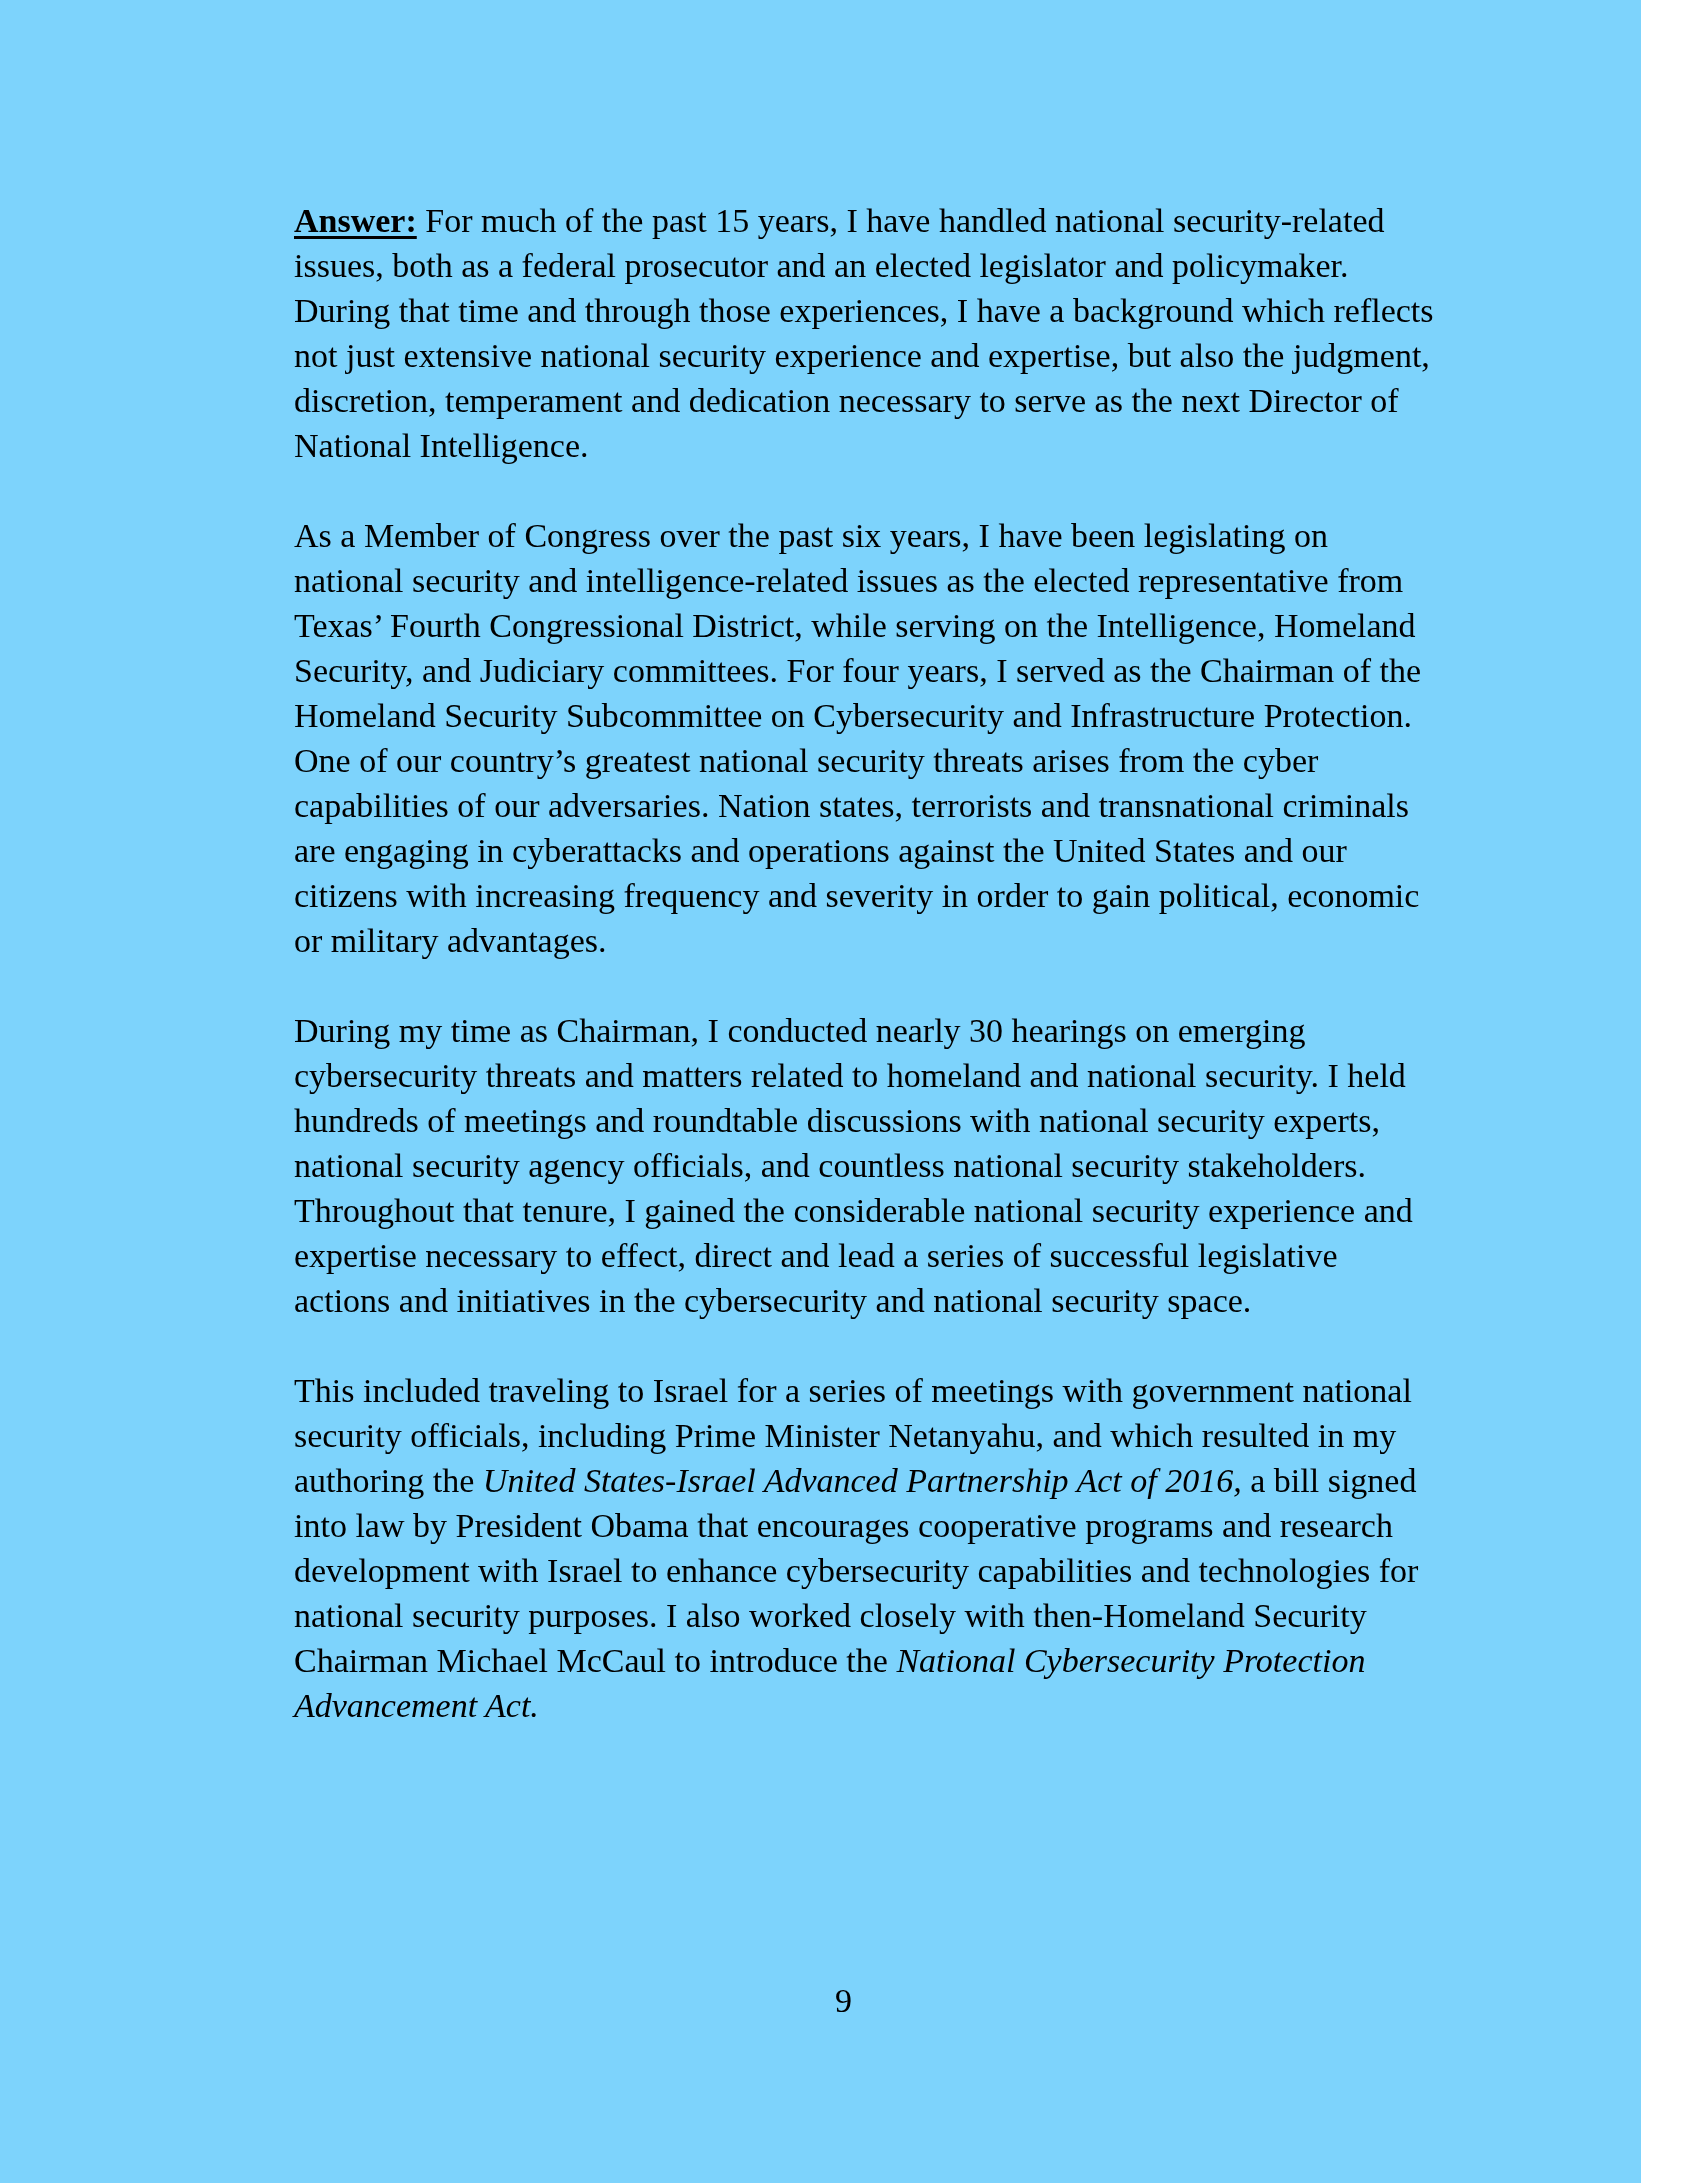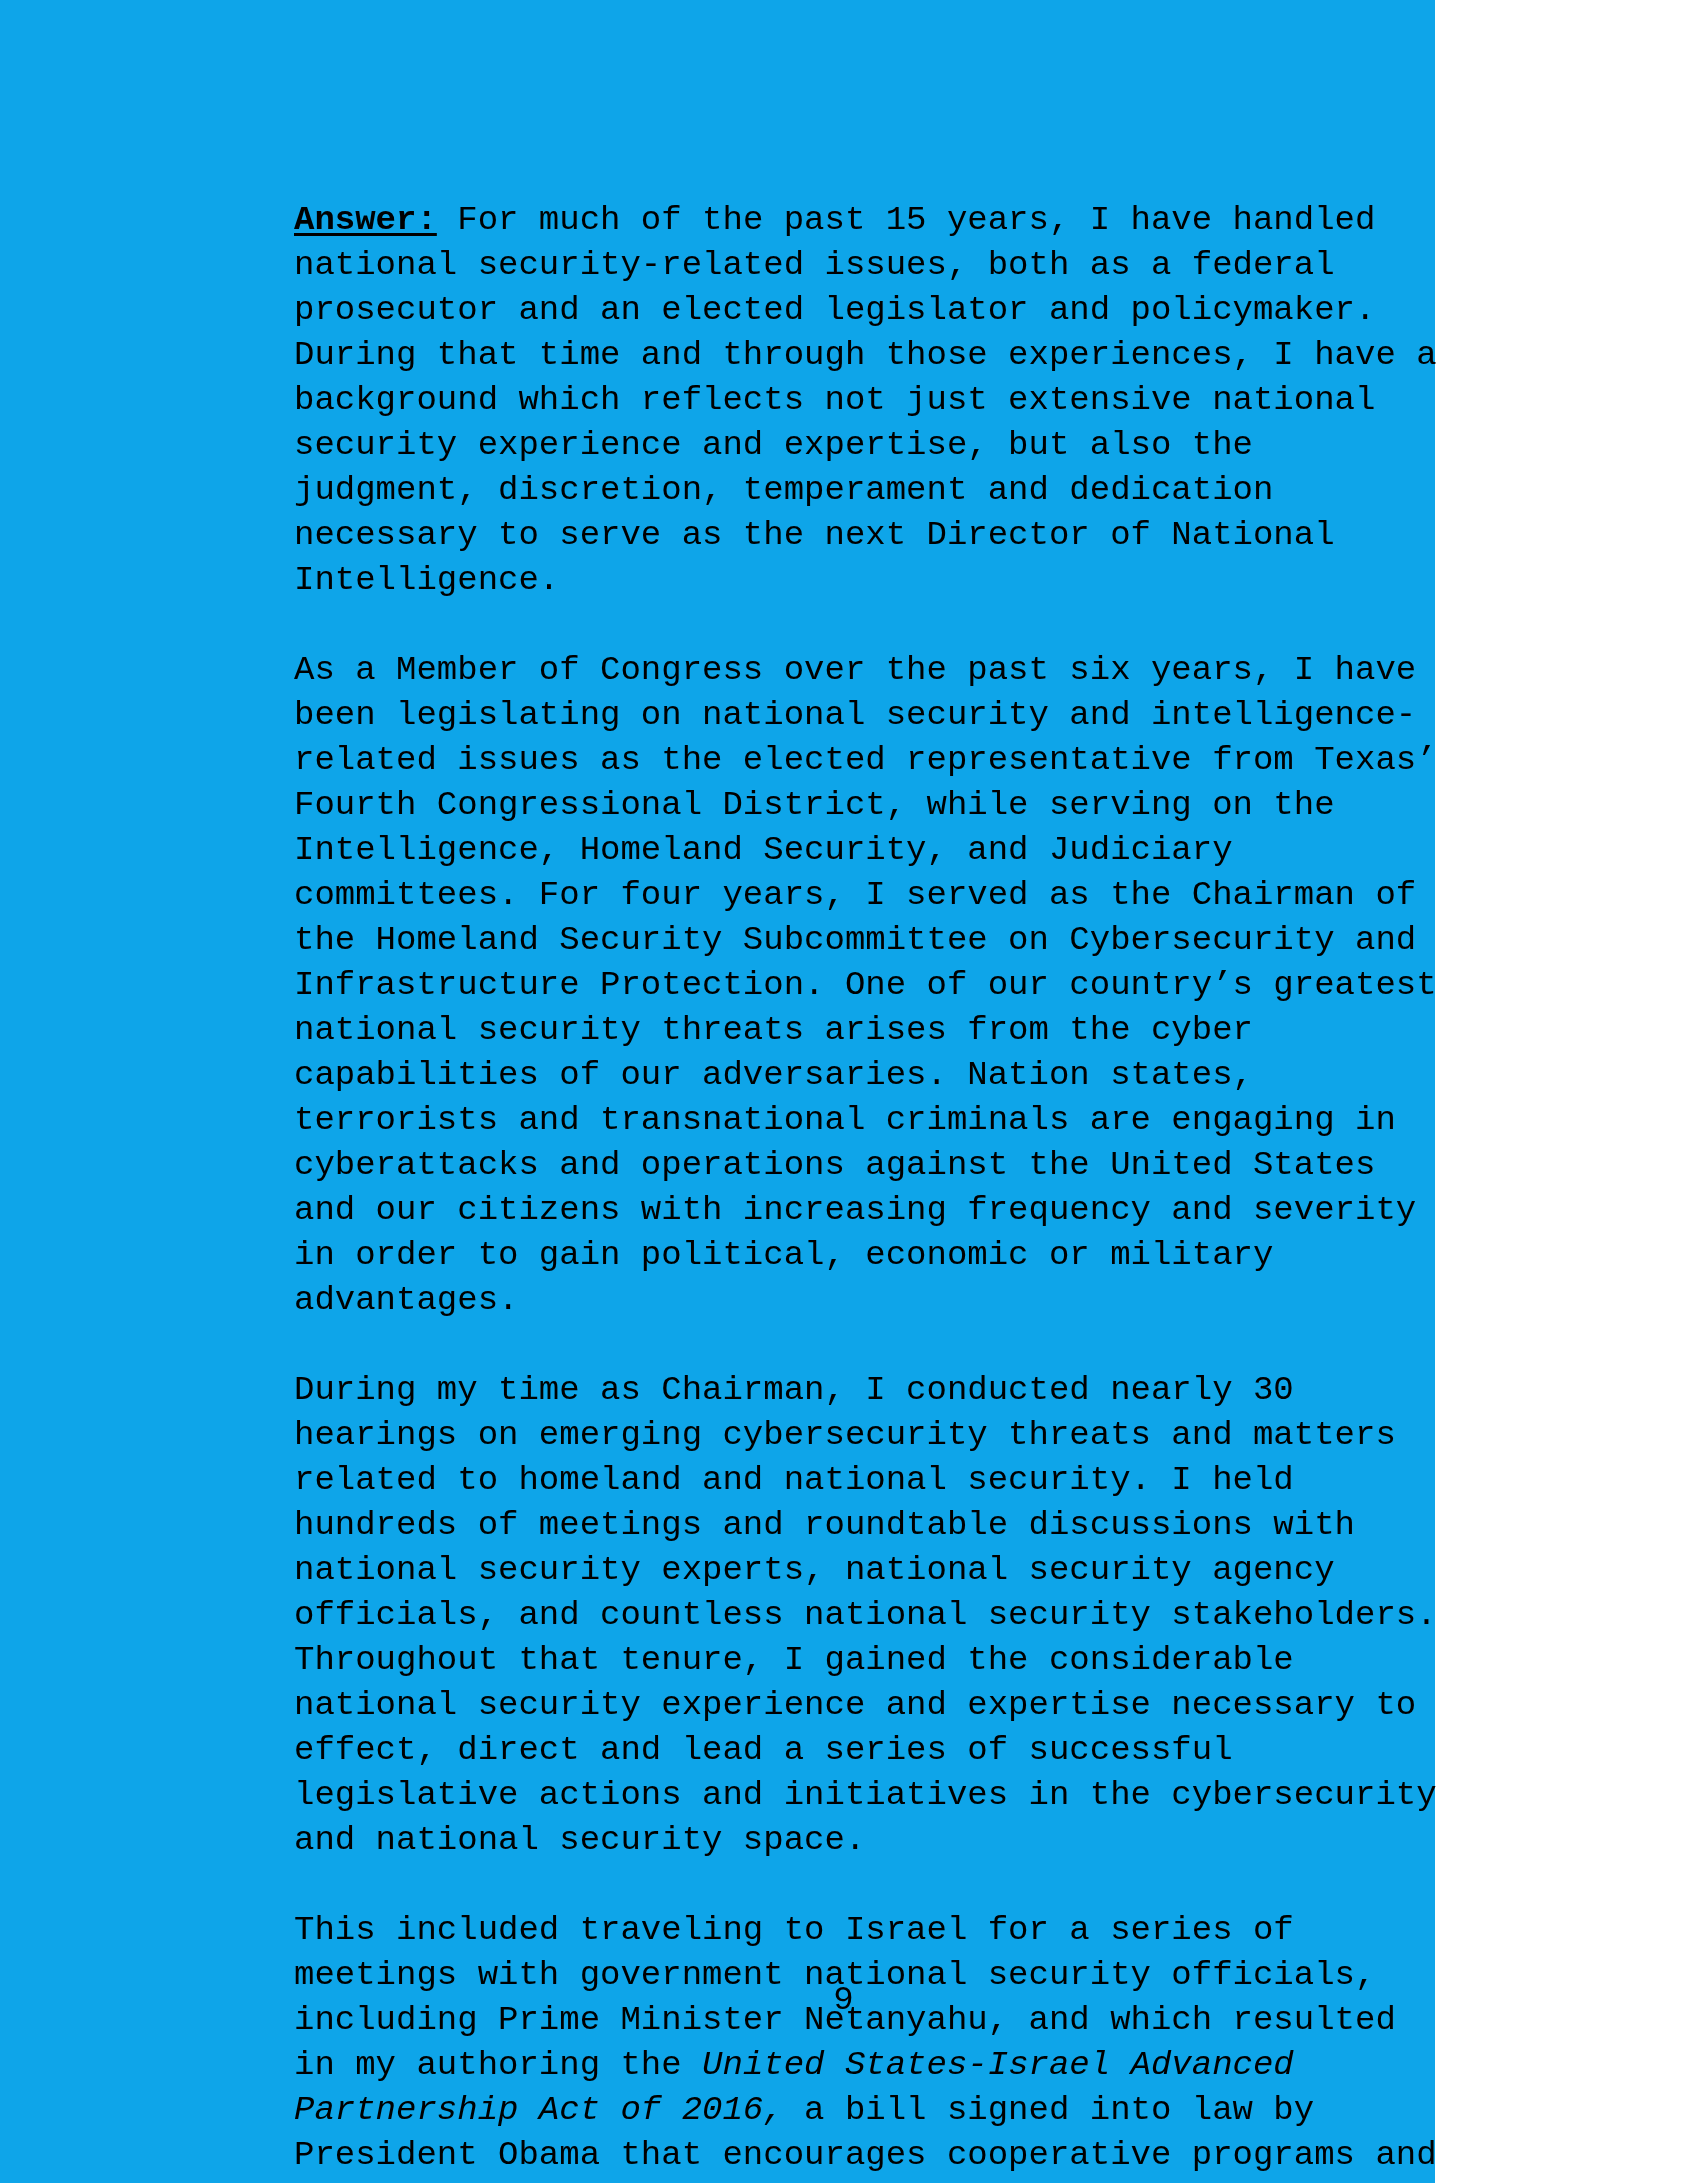--- a/index.html
+++ b/index.html
@@ -1,20 +1,20 @@
 <!DOCTYPE html>
 <html style="font-size:10.6px"><head>
 <meta charset="utf-8">
 <style>
   html, body { margin: 0; padding: 0; background: #ffffff; }
   body { width: 1687px; height: 2183px; position: relative; overflow: hidden; }
   .page {
-    position: absolute; left: 0; top: 0; width: 1435px; height: 2183px;
-    background: #0ea5e9; color: #000000;
-    font-family: Liberation Mono, monospace;
+    position: absolute; left: 0; top: 0; width: 1641px; height: 2183px;
+    background: #7dd3fc; color: #000000;
+    font-family: Liberation Serif, serif;
   }
   .body-text {
     position: absolute; left: 294px; top: 198px; width: 1145px;
     font-size: 34px; line-height: 45px;
   }
   .para { margin: 0 0 45px 0; white-space: normal; }
   .answer-label { font-weight: bold; text-decoration: underline; text-decoration-thickness: 2.6px; text-underline-offset: 4px; }
   .ital { font-style: italic; text-align: center; }
   .page-number {
     position: absolute; left: 0; width: 1687px; top: 1978px;

